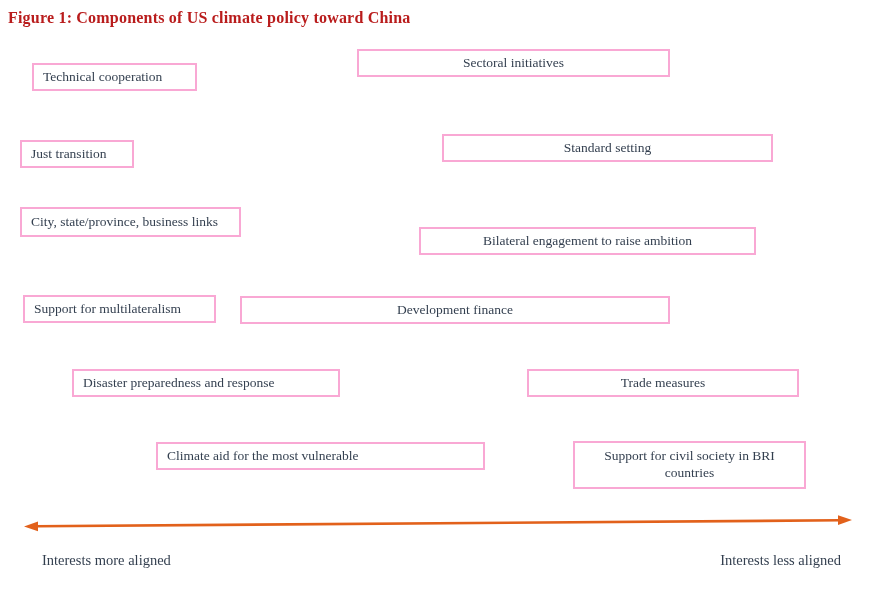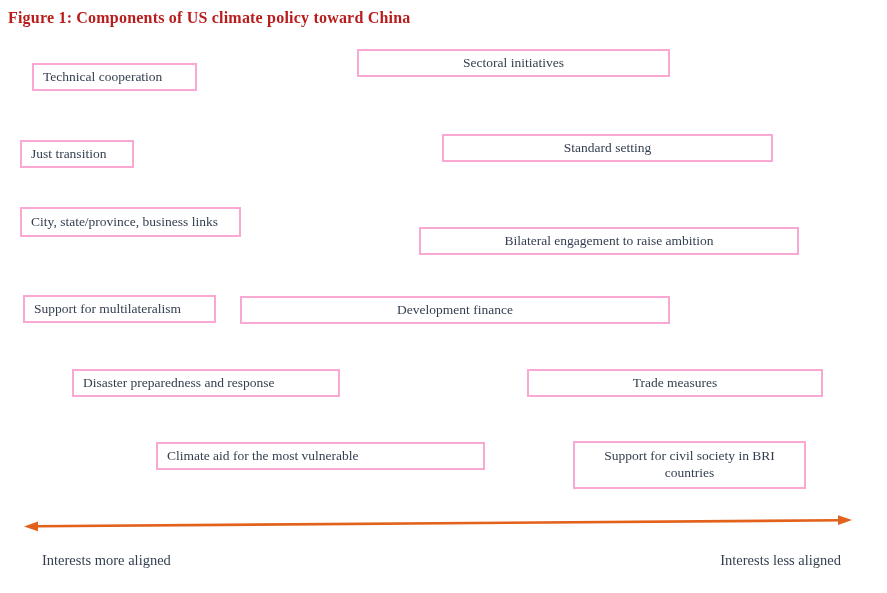--- a/index.html
+++ b/index.html
@@ -36,25 +36,25 @@
   .box.align-left  { justify-content: flex-start; padding: 0 6px 0 9px; }
   .box.align-center{ justify-content: center; text-align: center; padding: 0 8px; }
   .box.wrap { white-space: normal; }
 
   
   .b0  { left: 20px;  top: 63px;  width: 165px; height: 28px; margin-left: 12px; }
   .b1  { left: 357px; top: 49px;  width: 313px; height: 28px; }
   .b2  { left: 20px;  top: 140px; width: 114px; height: 28px; }
   .b3  { left: 442px; top: 134px; width: 331px; height: 28px; }
   .b4  { left: 20px;  top: 207px; width: 221px; height: 30px; }
-  .b5  { left: 419px; top: 227px; width: 380px; height: 28px; }
+  .b5  { left: 419px; top: 227px; width: 337px; height: 28px; }
   .b6  { left: 23px;  top: 295px; width: 193px; height: 28px; }
   .b7  { left: 240px; top: 296px; width: 430px; height: 28px; }
   .b8  { left: 72px;  top: 369px; width: 268px; height: 28px; }
-  .b9  { left: 527px; top: 369px; width: 296px; height: 28px; }
+  .b9  { left: 527px; top: 369px; width: 272px; height: 28px; }
   .b10 { left: 156px; top: 442px; width: 329px; height: 28px; text-align: center; }
   .b11 { left: 573px; top: 441px; width: 233px; height: 48px; }
 
   .axis-arrow {
     position: absolute;
     left: 0; top: 506px;
     width: 887px; height: 34px;
   }
   .axis-label {
     position: absolute;

